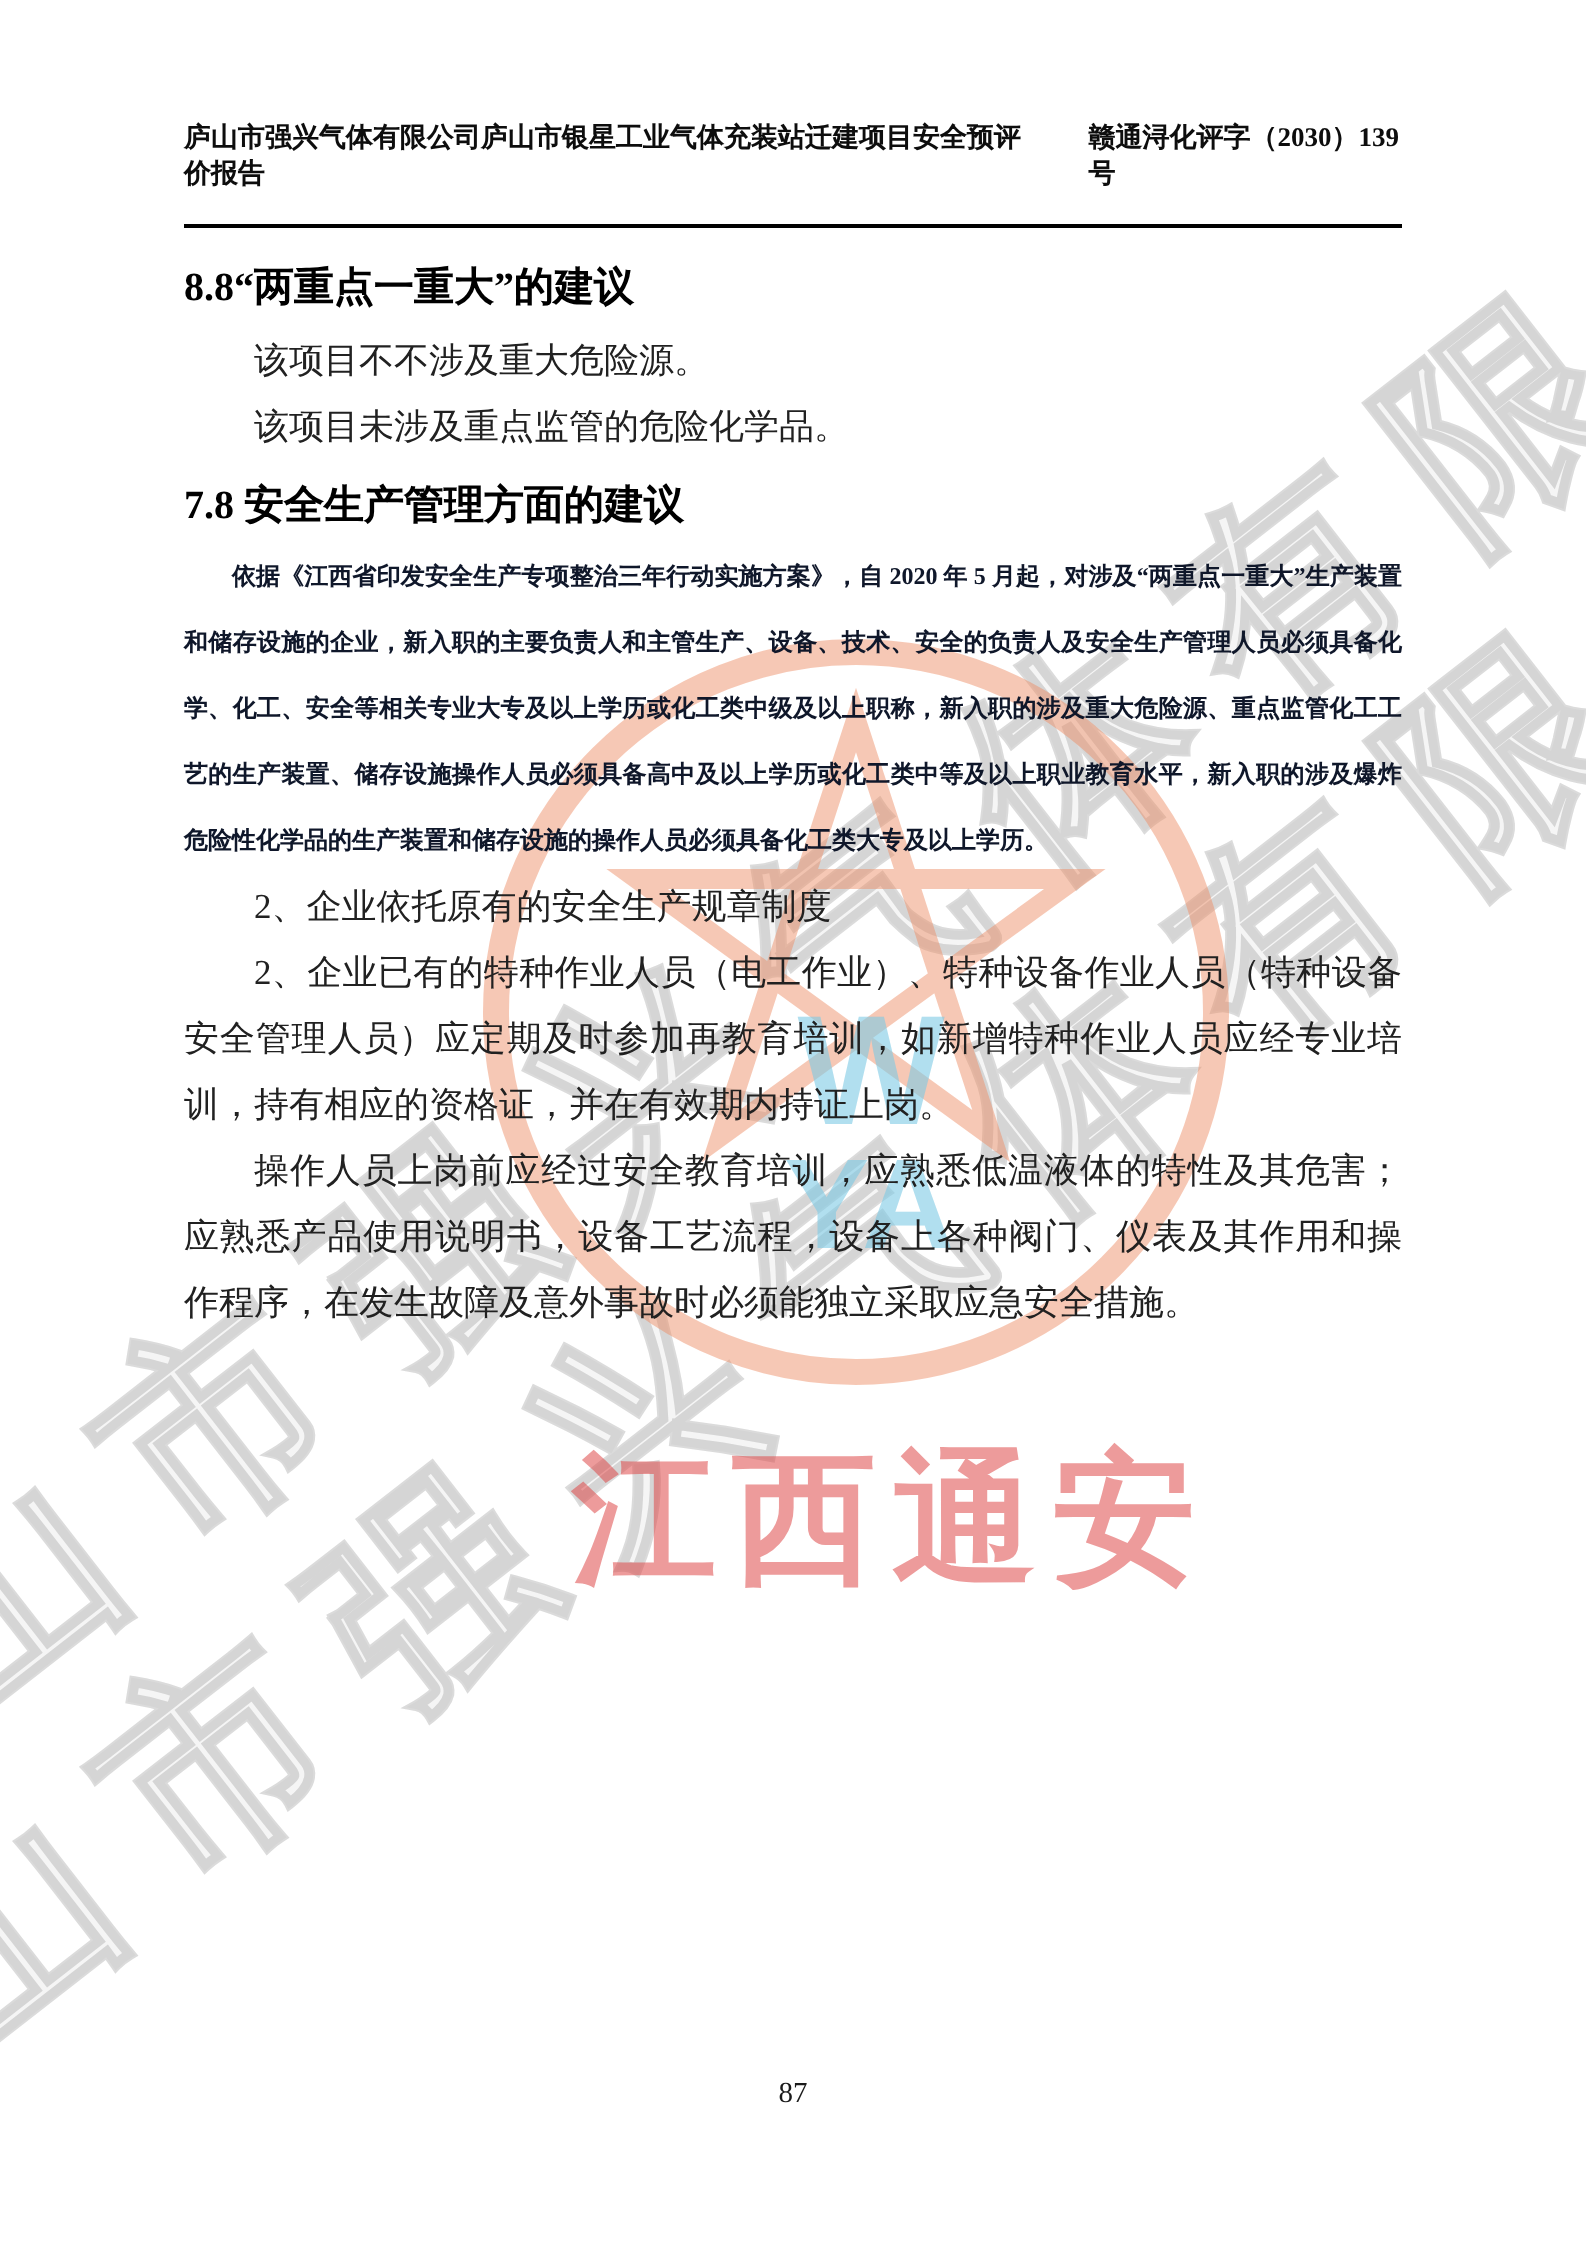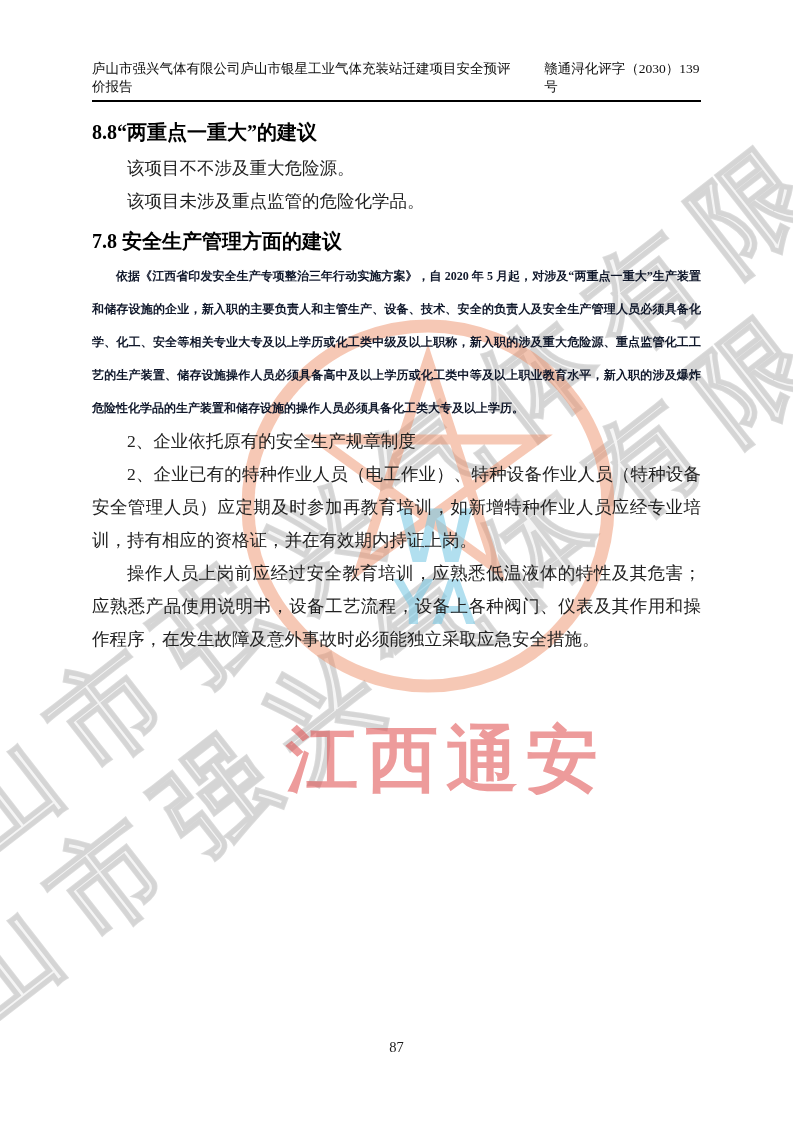--- a/index.html
+++ b/index.html
@@ -53,23 +53,23 @@
   
   .sheet{
     position:relative;z-index:2;
     padding:60px 92px 0 92px;
   }
   .doc-header{
     display:flex;
     justify-content:space-between;
     align-items:flex-end;
     font-size:13.5px;
-    font-weight:normal;
+    font-weight:bold;
     color:#0d0d0d;
-    padding-bottom:4px;
+    padding-bottom:16px;
     border-bottom:2px solid #000;
     line-height:18px;
     gap:26px;
   }
   .h2{
     font-size:20px;
     font-weight:bold;
     color:#000;
     line-height:28px;
   }

